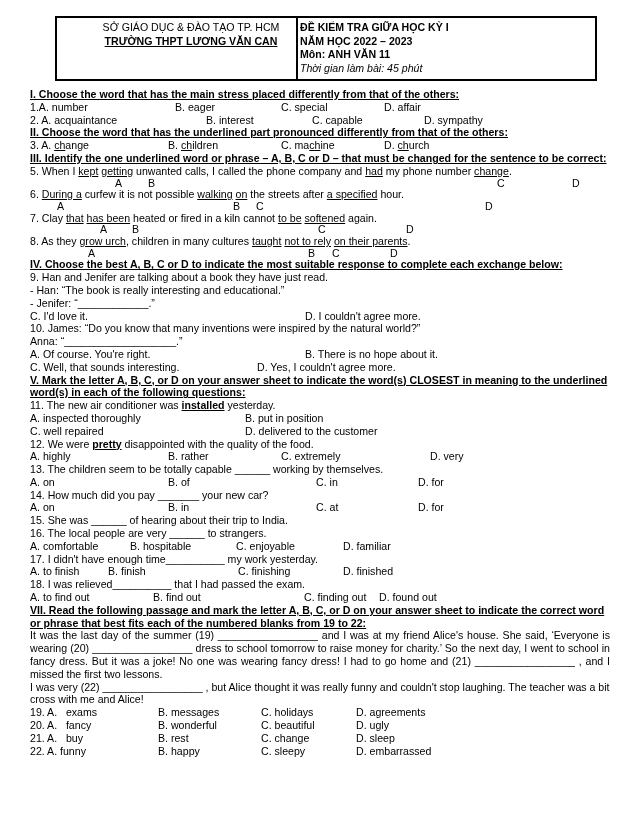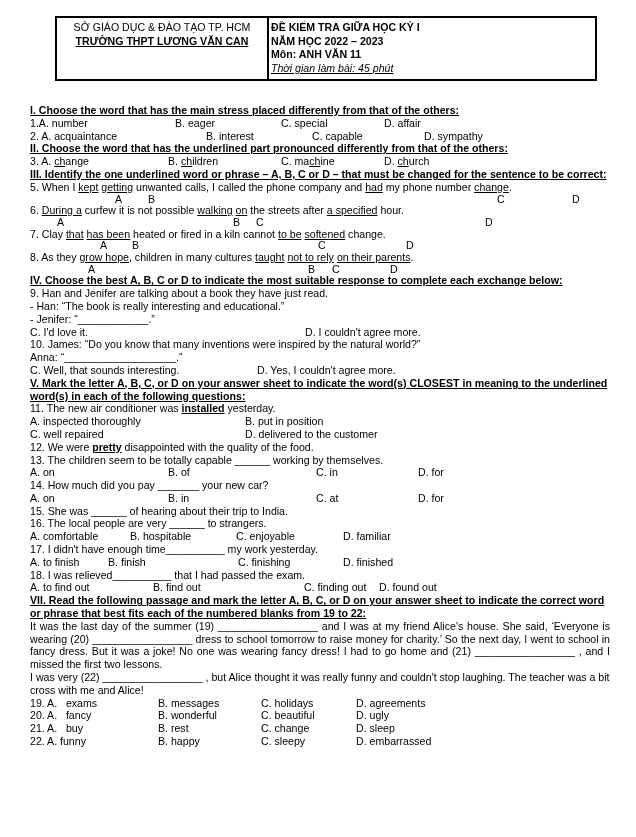--- a/index.html
+++ b/index.html
@@ -3,28 +3,28 @@
 <meta charset="utf-8">
 <style>
   html,body{margin:0;padding:0;background:#ffffff;}
   .page{
     width:636px;height:837px;background:#fff;box-sizing:border-box;
     padding:14px 26px 8px 30px;overflow:hidden;color:#000;
     font-family:"Liberation Sans","DejaVu Sans",sans-serif;
     font-size:10.6px;
   }
   
-  .hdr{display:flex;width:542px;margin:2px 0 23px 25px;border:2px solid #000;box-sizing:border-box;}
+  .hdr{display:flex;width:542px;margin:2px 0 7px 25px;border:2px solid #000;box-sizing:border-box;padding-left:29px;}
   .hdr-left{width:212px;border-right:2px solid #000;text-align:center;padding:3px 2px 4px 2px;box-sizing:border-box;}
   .hdr-right{flex:1;text-align:left;padding:3px 2px 4px 2px;}
   .hdr div{line-height:13.5px;}
   .dept{font-weight:normal;}
   .school{font-weight:bold;text-decoration:underline;}
   .b{font-weight:bold;}
-  .it{font-style:italic;text-decoration:underline;}
+  .it{font-style:italic;}
   
   .h{font-weight:bold;text-decoration:underline;line-height:12.8px;}
   .line{line-height:12.8px;min-height:12.8px;}
   .just{text-align:justify;}
   .orow{position:relative;height:12.8px;line-height:12.8px;}
   .lrow{position:relative;height:10.6px;line-height:10.6px;}
   .oc{position:absolute;top:0;white-space:pre;}
   .u{text-decoration:underline;}
   .bu{font-weight:bold;text-decoration:underline;text-align:right;}
 </style>
@@ -79,62 +79,72 @@
   </div>
 
   <div class="line"><span>6. </span><span class="u">During a</span><span> curfew it is not possible </span><span class="u">walking</span><span> </span><span class="u">on</span><span> the streets after </span><span class="u">a specified</span><span> hour.</span></div>
   <div class="lrow">
     <span class="oc" style="left:27px">A</span>
     <span class="oc" style="left:203px">B</span>
     <span class="oc" style="left:226px">C</span>
     <span class="oc" style="left:455px">D</span>
   </div>
 
-  <div class="line"><span>7. Clay </span><span class="u">that</span><span>  </span><span class="u">has been</span><span> heated or fired in a kiln cannot </span><span class="u">to be</span><span>  </span><span class="u">softened</span><span> change.</span></div>
+  <div class="line"><span>7. Clay </span><span class="u">that</span><span>  </span><span class="u">has been</span><span> heated or fired in a kiln cannot </span><span class="u">to be</span><span>  </span><span class="u">softened</span><span> again.</span></div>
   <div class="lrow">
     <span class="oc" style="left:70px">A</span>
     <span class="oc" style="left:102px">B</span>
     <span class="oc" style="left:288px">C</span>
     <span class="oc" style="left:376px">D</span>
   </div>
 
-  <div class="line"><span>8. As they </span><span class="u">grow hope</span><span>, children in many cultures </span><span class="u">taught</span><span>  </span><span class="u">not to rely</span><span>  </span><span class="u">on their parents</span><span>.</span></div>
+  <div class="line"><span>8. As they </span><span class="u">grow urch</span><span>, children in many cultures </span><span class="u">taught</span><span>  </span><span class="u">not to rely</span><span>  </span><span class="u">on their parents</span><span>.</span></div>
   <div class="lrow">
     <span class="oc" style="left:58px">A</span>
     <span class="oc" style="left:278px">B</span>
     <span class="oc" style="left:302px">C</span>
     <span class="oc" style="left:360px">D</span>
   </div>
 
   <div class="h">IV. Choose the best A, B, C or D to indicate the most suitable response to complete each exchange below:</div>
   <div class="line">9. Han and Jenifer are talking about a book they have just read.</div>
   <div class="line">- Han: “The book is really interesting and educational.”</div>
   <div class="line">- Jenifer: “____________.”</div>
   <div class="orow">
     <span class="oc" style="left:0">C. I'd love it.</span>
     <span class="oc" style="left:275px">D. I couldn't agree more.</span>
   </div>
   <div class="line">10. James: “Do you know that many inventions were inspired by the natural world?”</div>
   <div class="line">Anna: “___________________.”</div>
   <div class="orow">
+    <span class="oc" style="left:0">A. Of course. You're right.</span>
+    <span class="oc" style="left:275px">B. There is no hope about it.</span>
+  </div>
+  <div class="orow">
     <span class="oc" style="left:0">C. Well, that sounds interesting.</span>
     <span class="oc" style="left:227px">D. Yes, I couldn't agree more.</span>
   </div>
 
   <div class="h">V. Mark the letter A, B, C, or D on your answer sheet to indicate the word(s) CLOSEST in meaning to the underlined word(s) in each of the following questions:</div>
   <div class="line"><span>11. The new air conditioner was </span><span class="bu">installed</span><span> yesterday.</span></div>
   <div class="orow">
     <span class="oc" style="left:0">A. inspected thoroughly</span>
     <span class="oc" style="left:215px">B. put in position</span>
   </div>
   <div class="orow">
     <span class="oc" style="left:0">C. well repaired</span>
     <span class="oc" style="left:215px">D. delivered to the customer</span>
   </div>
   <div class="line"><span>12. We were </span><span class="bu">pretty</span><span> disappointed with the quality of the food.</span></div>
+  <div class="orow">
+    <span class="oc" style="left:0">A. highly</span>
+    <span class="oc" style="left:138px">B. rather</span>
+    <span class="oc" style="left:251px">C. extremely</span>
+    <span class="oc" style="left:400px">D. very</span>
+  </div>
 
   <div class="line">13. The children seem to be totally capable ______ working by themselves.</div>
   <div class="orow">
     <span class="oc" style="left:0">A. on</span>
     <span class="oc" style="left:138px">B. of</span>
     <span class="oc" style="left:286px">C. in</span>
     <span class="oc" style="left:388px">D. for</span>
   </div>
   <div class="line">14. How much did you pay _______ your new car?</div>
   <div class="orow">

